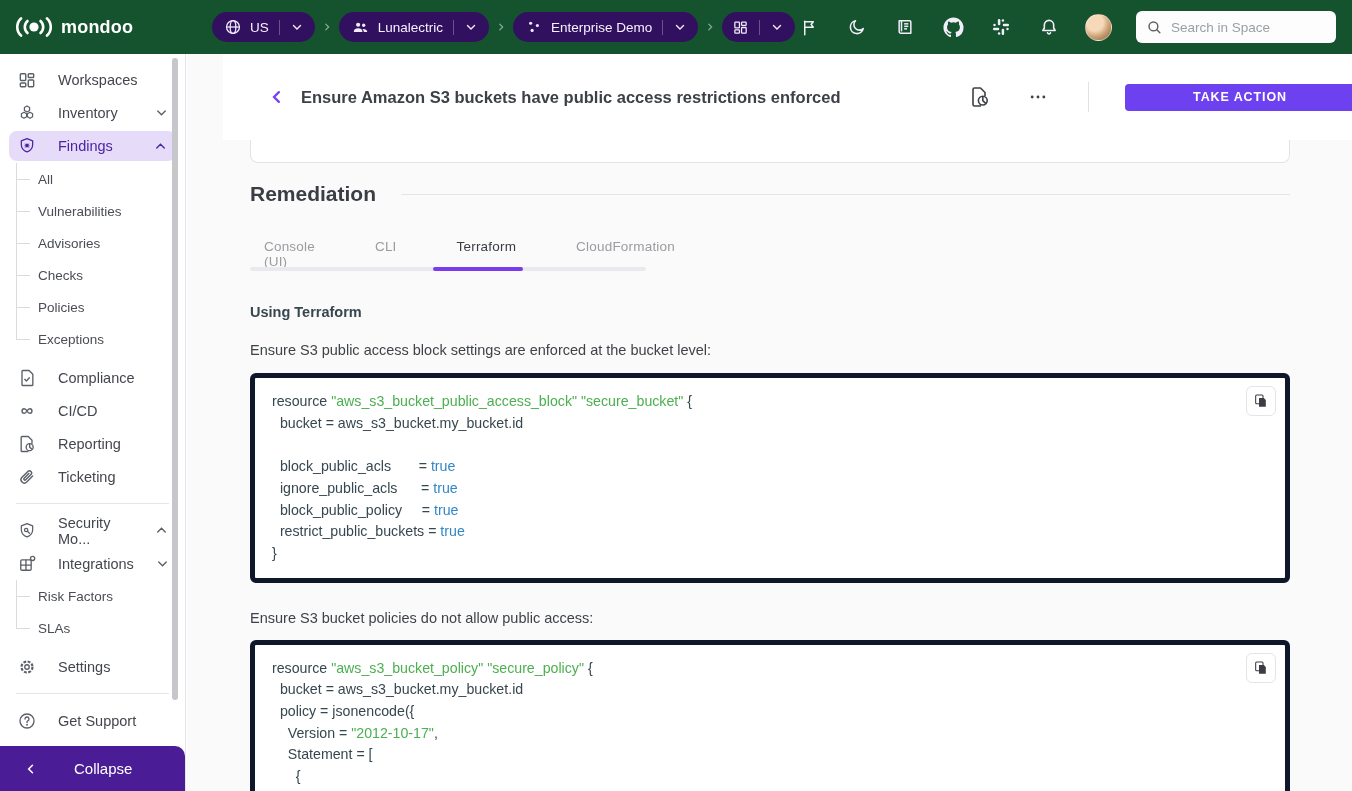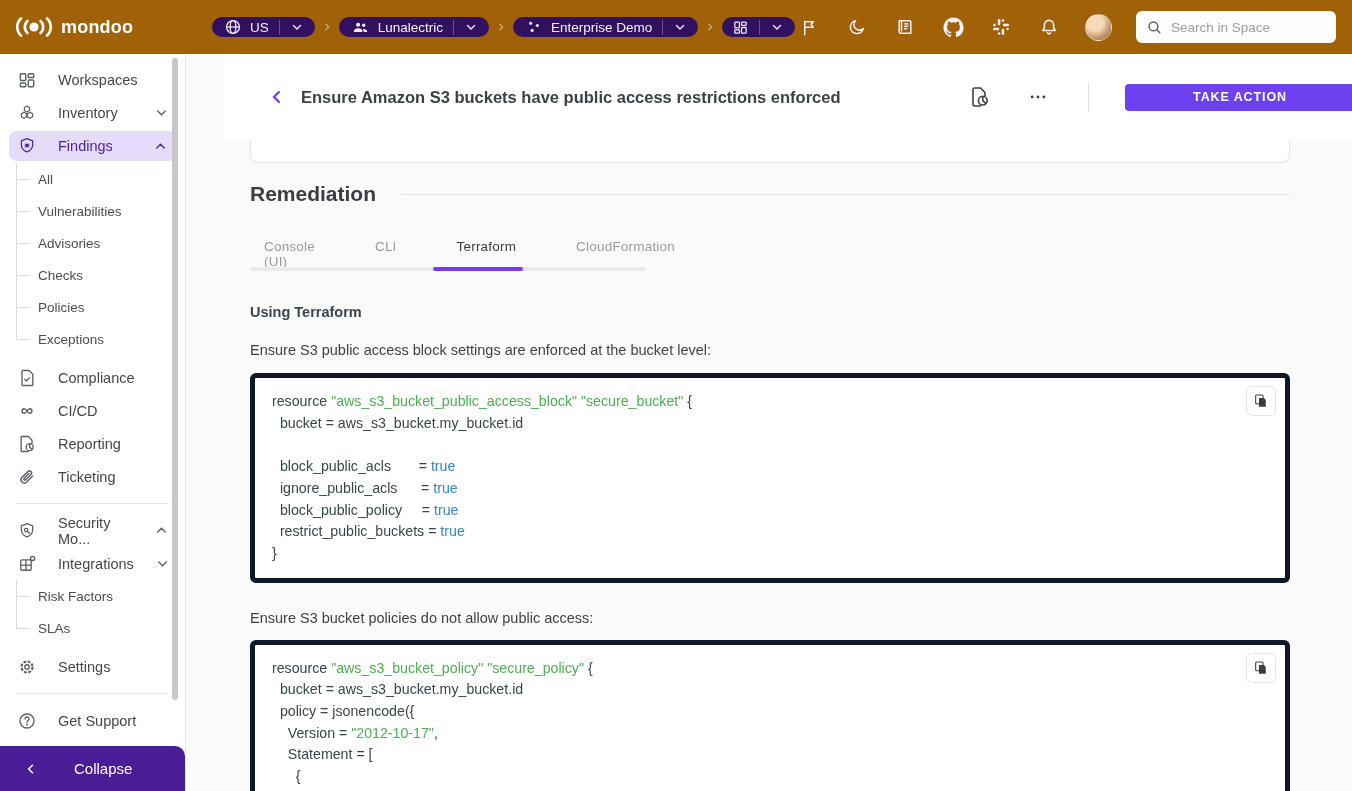--- a/index.html
+++ b/index.html
@@ -2,25 +2,25 @@
 <html><head>
 <meta charset="utf-8">
 <style>
   * { margin:0; padding:0; box-sizing:border-box; }
   html,body { width:1352px; height:791px; overflow:hidden; background:#fff;
               font-family:"Liberation Sans", sans-serif; }
   #app { position:relative; width:1352px; height:791px; }
 
   
   .navbar { position:absolute; left:0; top:0; width:1352px; height:54px;
-            background:#a16207; display:flex; align-items:center; }
+            background:#14532d; display:flex; align-items:center; }
   .nav-logo { position:absolute; left:16px; top:0; height:54px; display:flex; align-items:center; gap:9px; }
   .logo-text { color:#fff; font-size:18px; font-weight:700; letter-spacing:.2px; }
   .crumbs { position:absolute; left:212px; top:0; height:54px; display:flex; align-items:center; }
-  .chip { height:20px; background:#321060; border-radius:15px; display:flex; align-items:center;
+  .chip { height:30px; background:#321060; border-radius:15px; display:flex; align-items:center;
           padding:0 6px 0 12px; color:#f1ecfa; }
   .chip .c-label { font-size:13.5px; margin-left:8px; color:#f6f2fd; }
   .chip .c-div { width:1px; height:15px; background:rgba(255,255,255,.28); margin:0 5px 0 10px; }
   .chip .c-chev { width:24px; height:24px; display:flex; align-items:center; justify-content:center; border-radius:50%; }
   .crumb-sep { margin:0 7px; display:flex; align-items:center; color:rgba(255,255,255,.45); }
   .nav-right { position:absolute; right:16px; top:0; height:54px; display:flex; align-items:center; gap:24px; }
   .nav-icon-btn { width:24px; height:24px; display:flex; align-items:center; justify-content:center; color:#f2edfb; }
   .avatar { width:27px; height:27px; border-radius:50%;
             background:radial-gradient(circle at 35% 30%, #f6d9b8 0 35%, #caa074 60%, #7d5a3c 100%);
             border:1px solid rgba(255,255,255,.35); }

